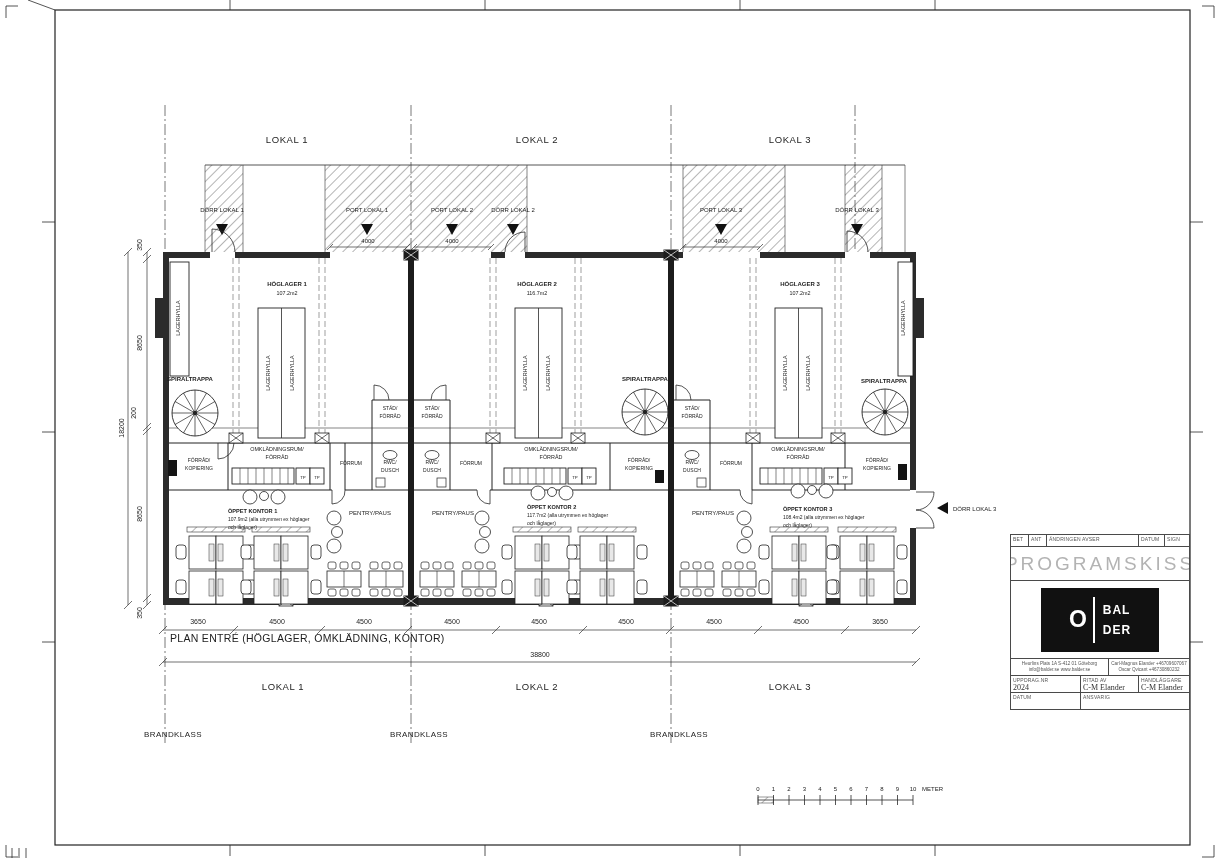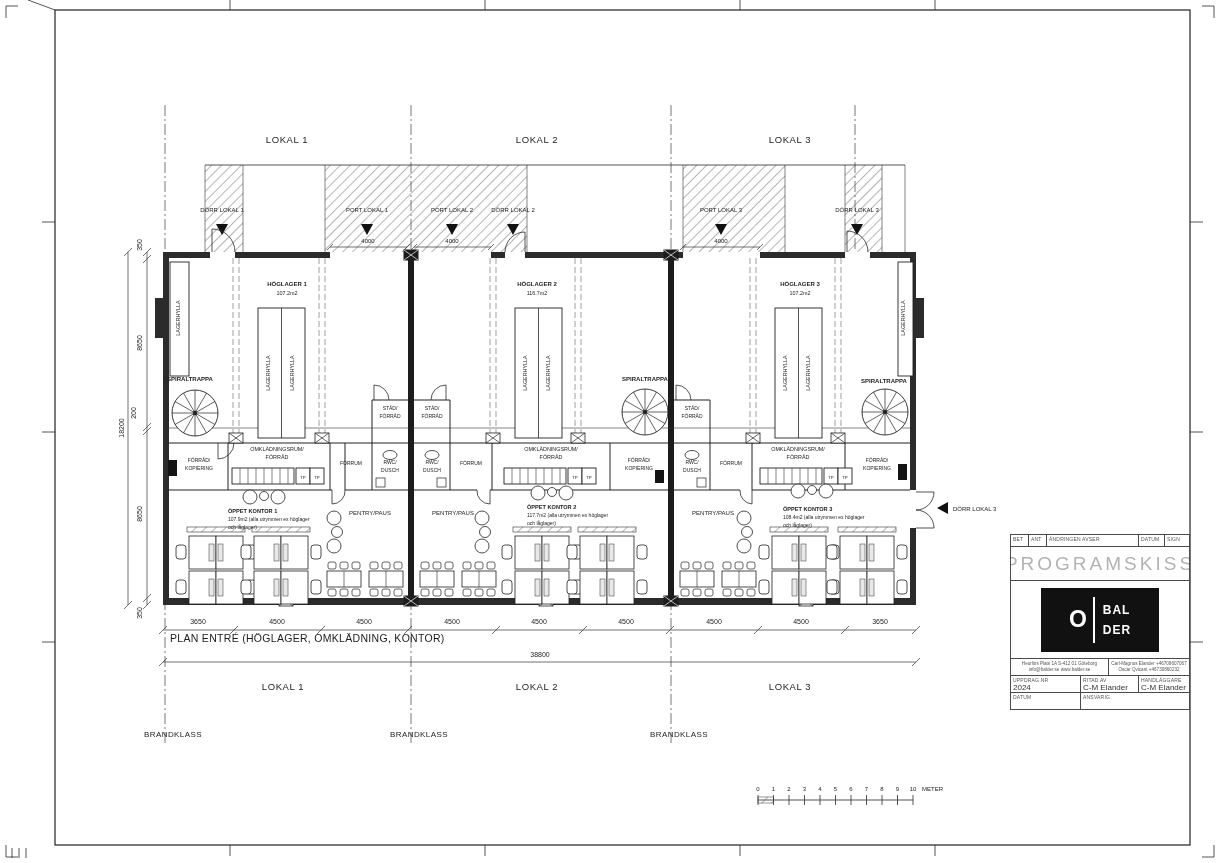--- a/index.html
+++ b/index.html
@@ -29,21 +29,21 @@
   .room{fill:#fff;stroke:#222;stroke-width:.9;}
   
   .tblock{position:absolute;left:1010px;top:527px;width:180px;color:#9b9b9b;}
   .areas{font-size:11.5px;line-height:15px;letter-spacing:.4px;white-space:pre;}
   .tb-table{margin-top:7px;border:1px solid #4a4a4a;background:#fff;color:#444;}
   .row{display:flex;border-bottom:1px solid #4a4a4a;box-sizing:border-box;}
   .row:last-child{border-bottom:none;}
   .cell{border-right:1px solid #4a4a4a;box-sizing:border-box;padding:1px 2px;overflow:hidden;}
   .cell:last-child{border-right:none;}
   .lab{font-size:5px;color:#555;letter-spacing:.2px;line-height:6px;}
-  .val{font-size:8px;color:#333;line-height:9px;}
+  .val{font-size:8px;color:#333;line-height:9px;font-family:Liberation Serif, serif;}
   .hdr .cell{height:11px;}
   .doctype{height:33px;display:flex;align-items:center;justify-content:center;
     font-size:19px;color:#b3b3b3;letter-spacing:3px;}
   .logorow{height:78px;display:flex;align-items:center;justify-content:center;}
   .logo{width:118px;height:64px;background:#111;display:flex;align-items:center;justify-content:center;}
   .logo .o{color:#fff;font-size:23px;font-weight:bold;margin-right:6px;line-height:23px;}
   .logo .bar{width:2px;height:46px;background:#fff;margin-right:8px;}
   .logo .word{color:#fff;font-size:12px;font-weight:bold;line-height:20px;letter-spacing:1px;}
   .addr{height:17px;}
   .addr .cell{font-size:4.6px;line-height:6px;color:#555;text-align:center;padding-top:2px;}

